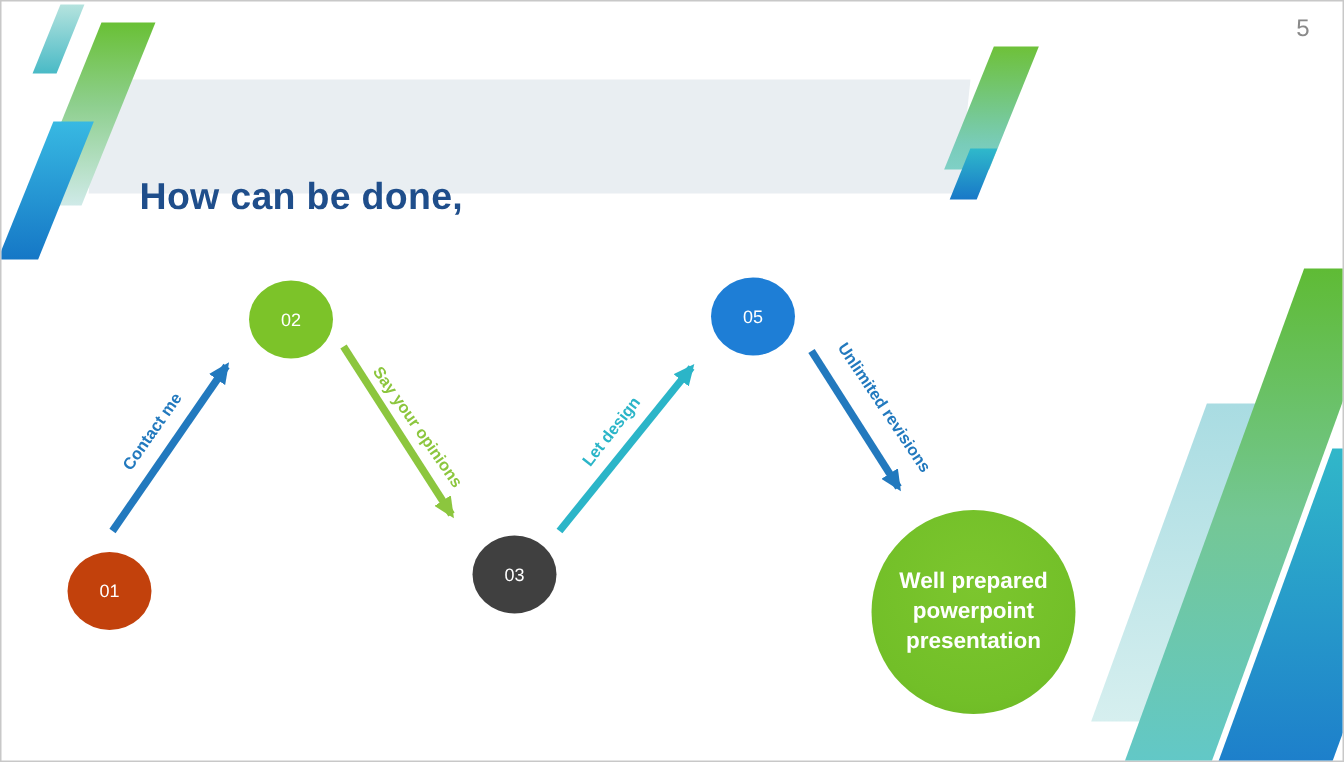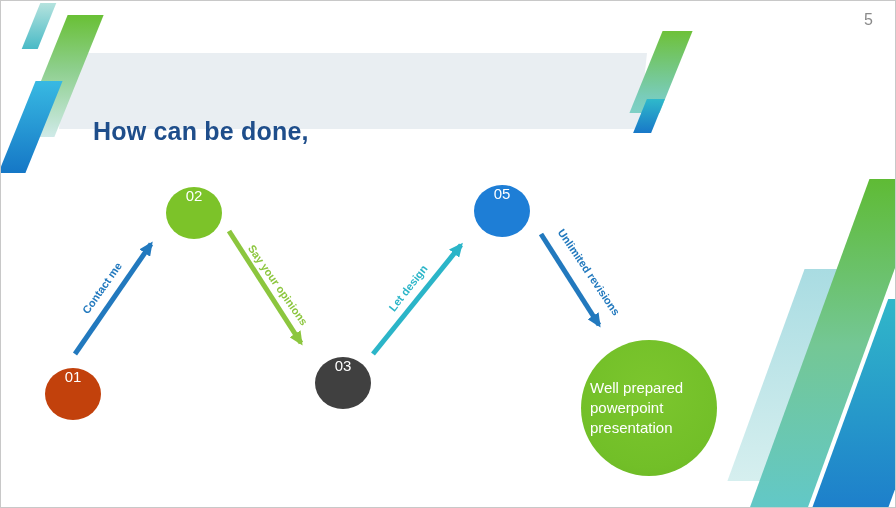--- a/index.html
+++ b/index.html
@@ -31,33 +31,33 @@
   #st-br-blue { left:845px; top:298px; width:76px; height:232px;
     background:linear-gradient(180deg,#31b7c9,#1b79cb); transform:skewX(-20deg); }
 
   #title { position:absolute; left:92px; top:76px; font-size:25px; font-weight:bold;
     color:#1f4e8b; letter-spacing:.2px;margin-top:40px; }
   #page-num { position:absolute; top:10px; right:22px; font-size:16px; color:#8a8a8a; }
 
   #arrows { position:absolute; left:0; top:0; pointer-events:none; }
 
   .step { position:absolute; width:56px; height:52px; border-radius:50%;
-    display:flex; align-items:flex-start; justify-content:center;
-    color:#ffffff; font-size:15px; }
+    display:flex; align-items:center; justify-content:center;
+    color:#ffffff; font-size:12px; }
   #step-01 { left:44px;  top:367px; background:#c2410c; }
   #step-02 { left:165px; top:186px; background:#7cc329; }
   #step-03 { left:314px; top:356px; background:#404040; }
   #step-04 { left:473px; top:184px; background:#1e7ed6; }
 
   #result-circle { position:absolute; left:580px; top:339px; width:136px; height:136px;
     border-radius:50%;
     background:radial-gradient(circle at 50% 38%, #7cc62e 0%, #72bf28 70%, #6ab524 100%);
     display:flex; align-items:center; justify-content:center; }
-  #result-circle .txt { width:118px; color:#ffffff;
-    font-size:15px; font-weight:normal; line-height:1.35; }
+  #result-circle .txt { width:118px; text-align:center; color:#ffffff;
+    font-size:15px; font-weight:bold; line-height:1.35; }
 
   .arrow-label { position:absolute; font-size:11px; font-weight:bold; white-space:nowrap;
     transform-origin:center; }
   #lbl-1 { left:101px; top:287px; color:#2279be; transform:translate(-50%,-50%) rotate(-55deg); }
   #lbl-2 { left:277px; top:284px; color:#8cc63e; transform:translate(-50%,-50%) rotate(55deg); }
   #lbl-3 { left:407px; top:287px; color:#2bb5c8; transform:translate(-50%,-50%) rotate(-52deg); }
   #lbl-4 { left:588px; top:271px; color:#2279be; transform:translate(-50%,-50%) rotate(56deg); }
 </style>
 </head>
 <body>

